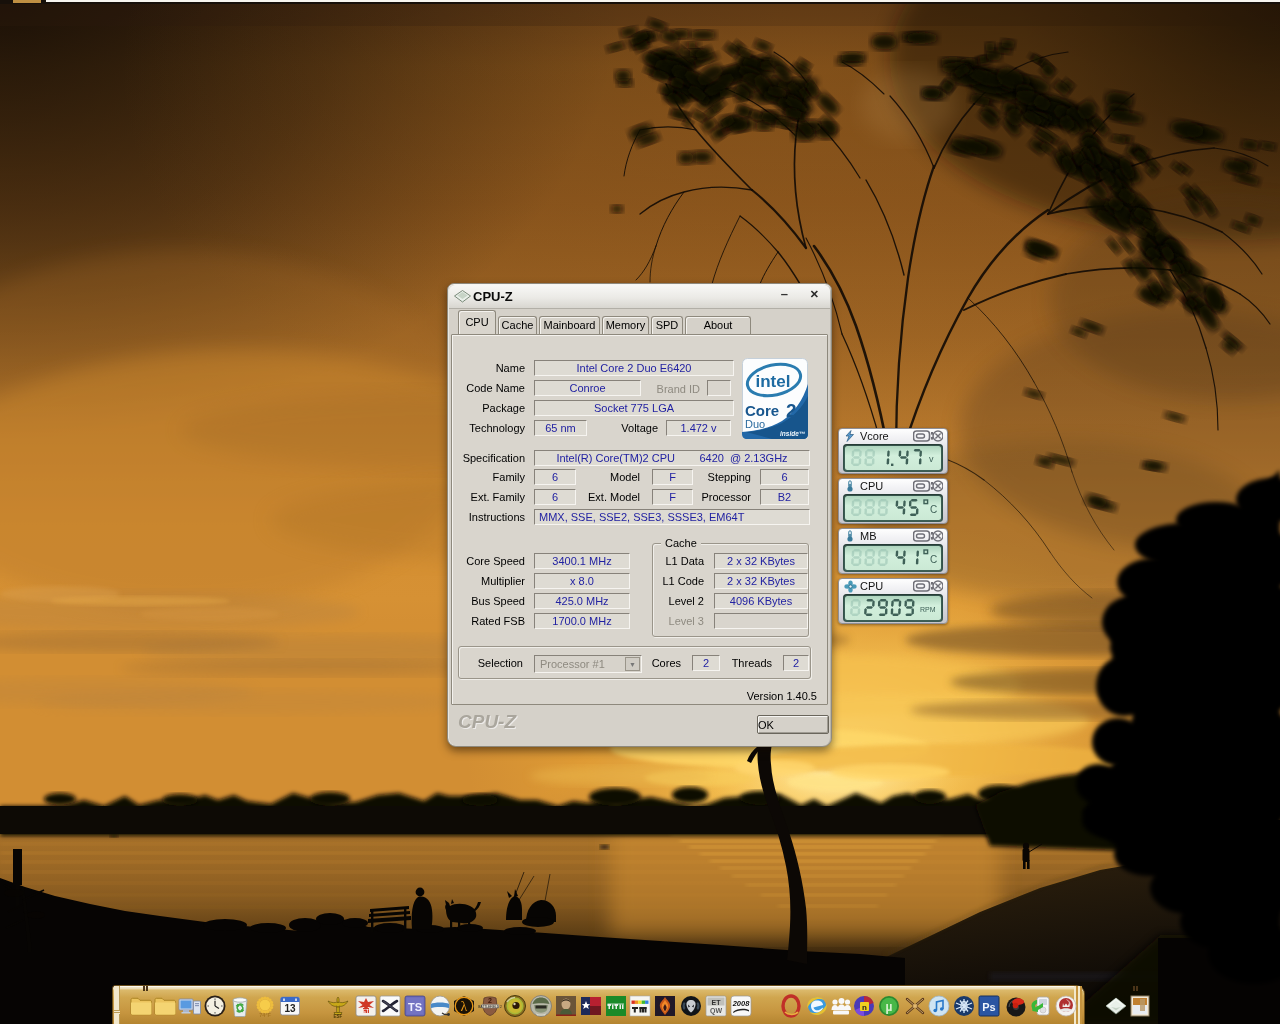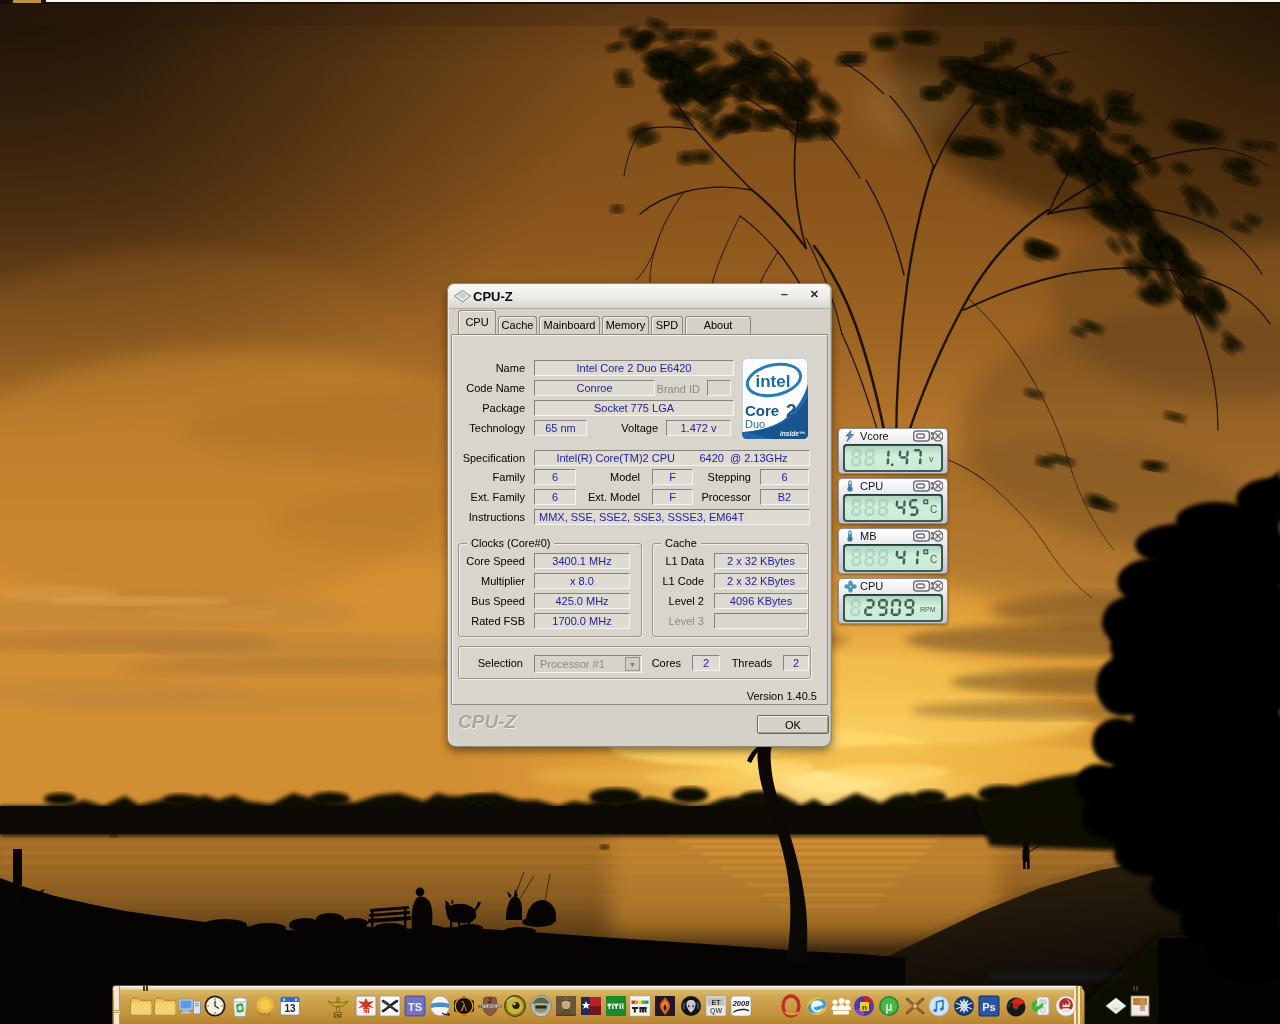--- a/index.html
+++ b/index.html
@@ -32,21 +32,21 @@
  border-bottom:1px solid #f6f4f0;border-right:1px solid #f6f4f0;color:#2222a2;text-align:center;
  font-size:11px;line-height:15px;white-space:nowrap;z-index:2}
 .fld.gf{color:#999;background:#d9d5cd}
 #combo{position:absolute;left:86px;top:371px;width:108px;height:18px;background:#d7d3cb;
  border-top:1px solid #87827a;border-left:1px solid #87827a;border-bottom:1px solid #f6f4f0;border-right:1px solid #f6f4f0;
  color:#8e8a80;font-size:11px;line-height:16px;padding-left:5px;z-index:2}
 #cbtn{position:absolute;right:1px;top:1px;width:15px;height:14px;background:#d0ccc4;border:1px solid #9a958a;
  font-size:7px;color:#777;text-align:center;line-height:13px}
 #wm{position:absolute;left:10px;top:427px;font-size:19px;font-weight:bold;font-style:italic;color:#aaa69d;
  text-shadow:1px 1px 0 #eeecea}
-#okbtn{position:absolute;left:309px;top:431px;width:72px;height:19px;background:#d5d1c9;text-align:center;
+#okbtn{position:absolute;left:309px;top:431px;width:72px;height:19px;background:#d5d1c9;text-align:left;
  line-height:18px;font-size:11px;border:1px solid #6a665c;border-radius:2px;
  box-shadow:inset 1px 1px 0 #f6f5f2,inset -1px -1px 0 #a09c93}
 
 .sensor{position:absolute;left:838px;width:110px;height:46px;border-radius:4px;border:1px solid #8e8e96;
  background:linear-gradient(#fefefe,#ececf0 30%,#d8d8de 60%,#c6c6cc);box-shadow:0 1px 3px rgba(20,10,0,.45)}
 .shead{position:absolute;left:0;top:0;width:100%;height:14px}
 .sico{position:absolute;left:5px;top:1px}
 .slbl{position:absolute;left:21px;top:1px;font-size:11px;color:#111}
 .sbtns{position:absolute;right:4px;top:1px}
 .lcd{position:absolute;left:4px;top:15px;width:100px;height:28px;border-radius:4px;background:#3d5f56;
@@ -666,31 +666,28 @@
         </svg><span id="ttxt">CPU-Z</span><span id="minb">–</span><span id="closeb">✕</span></div>
       <div id="tabs">
         <div class="tab act" style="left:10px;width:38px">CPU</div>
         <div class="tab" style="left:50px;width:39px">Cache</div>
         <div class="tab" style="left:91px;width:61px">Mainboard</div>
         <div class="tab" style="left:154px;width:47px">Memory</div>
         <div class="tab" style="left:203px;width:32px">SPD</div>
         <div class="tab" style="left:237px;width:66px">About</div>
       </div>
       <div id="page"></div>
-      <div class="grp" style="left:10px;top:259px;width:184px;height:94px">
-        <span class="gl" style="left:8px">Clocks (Core#0)</span>
-      </div>
       <div class="grp" style="left:204px;top:259px;width:157px;height:94px">
         <span class="gl" style="left:8px">Cache</span>
       </div>
       <div class="grp" style="left:10px;top:362px;width:353px;height:33px"></div>
       <div class="lb" style="right:306px;top:77px">Name</div>
       <div class="fld" style="left:86px;top:76px;width:200px">Intel Core 2 Duo E6420</div>
       <div class="lb" style="right:306px;top:97px">Code Name</div>
-      <div class="fld" style="left:86px;top:96px;width:121px">Conroe</div>
+      <div class="fld" style="left:86px;top:96px;width:107px">Conroe</div>
       <div class="lb gray" style="right:131px;top:98px">Brand ID</div>
       <div class="fld gf" style="left:259px;top:96px;width:24px"></div>
       <div class="lb" style="right:306px;top:117px">Package</div>
       <div class="fld" style="left:86px;top:116px;width:200px">Socket 775 LGA</div>
       <div class="lb" style="right:306px;top:137px">Technology</div>
       <div class="fld" style="left:86px;top:136px;width:53px">65 nm</div>
       <div class="lb" style="right:173px;top:137px">Voltage</div>
       <div class="fld" style="left:218px;top:136px;width:65px">1.472 v</div>
       <div class="lb" style="right:306px;top:167px">Specification</div>
       <div class="fld" style="left:86px;top:166px;width:276px"><span style="letter-spacing:0">Intel(R) Core(TM)2 CPU&nbsp;&nbsp;&nbsp;&nbsp;&nbsp;&nbsp;&nbsp;&nbsp;6420&nbsp; @ 2.13GHz</span></div>

